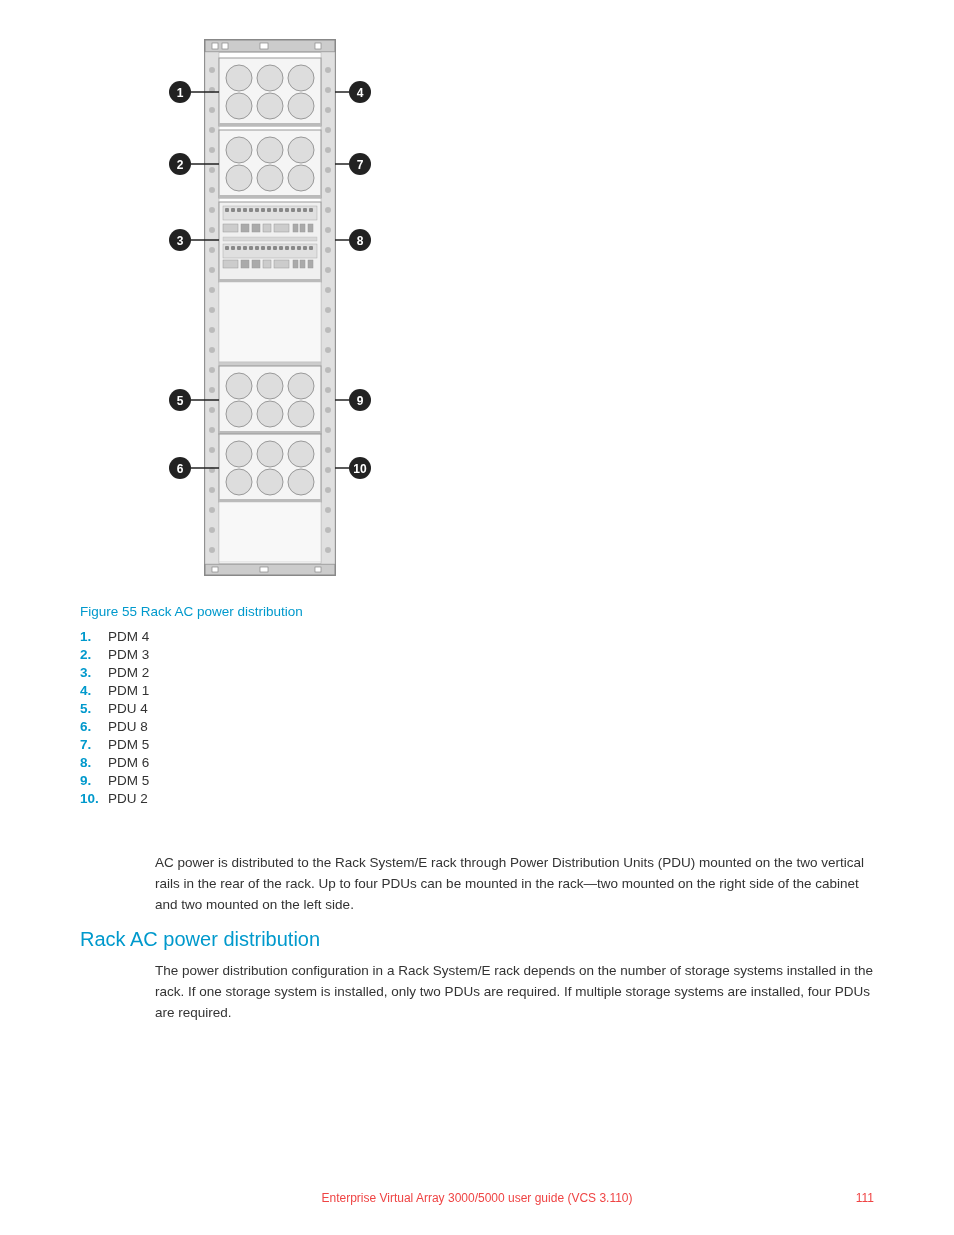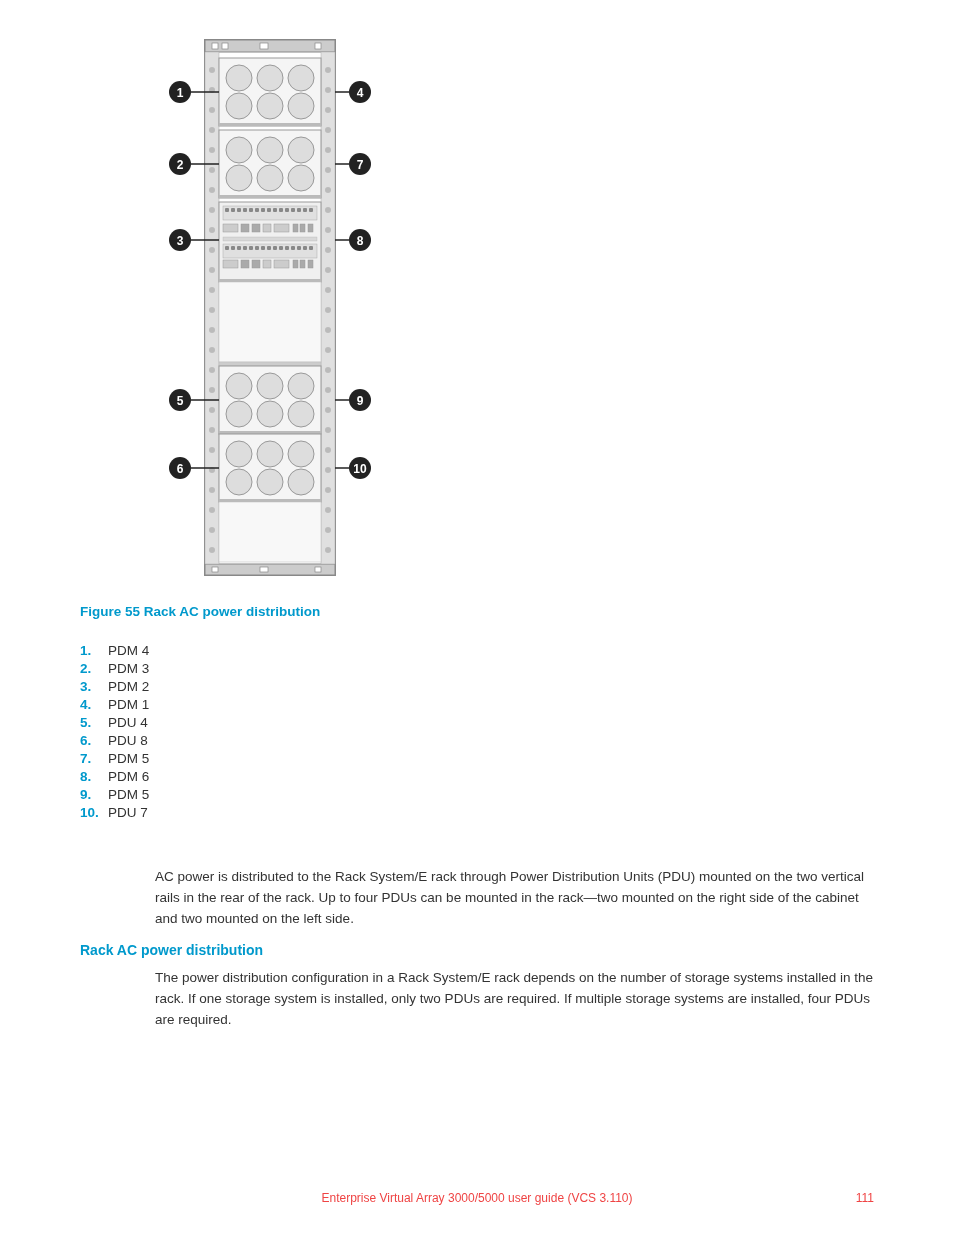--- a/index.html
+++ b/index.html
@@ -31,23 +31,23 @@
     .rack-diagram {
       width: 200px;
       margin-left: 80px;
       margin-bottom: 14px;
       position: relative;
     }
 
     
     .figure-caption {
       color: #0099cc;
-      font-weight: bold;
+      font-weight: normal;
       font-size: 13.5px;
-      margin-bottom: 24px;
+      margin-bottom: 10px;
     }
 
     
     .figure-list {
       list-style: none;
       margin-bottom: 28px;
       padding-left: 0;
     }
     .figure-list li {
       margin-bottom: 3px;
@@ -66,22 +66,22 @@
     .section-heading {
       color: #0099cc;
       font-size: 17px;
       font-weight: normal;
       margin-bottom: 12px;
       margin-top: 4px;
     }
 
     .subsection-heading {
       color: #0099cc;
-      font-size: 14px;
-      font-weight: bold;
+      font-size: 20px;
+      font-weight: normal;
       margin-bottom: 10px;
       margin-top: 4px;
     }
 
     
     .body-text {
       font-size: 13.5px;
       line-height: 1.55;
       color: #333;
       margin-bottom: 12px;
@@ -372,21 +372,21 @@
         <li>
           <span class="num">8.</span>
           <span>PDM 6</span>
         </li>
         <li>
           <span class="num">9.</span>
           <span>PDM 5</span>
         </li>
         <li>
           <span class="num">10.</span>
-          <span>PDU 7</span>
+          <span>PDU 2</span>
         </li>
       </ol>
   </div>
 
 
   <p class="body-text">AC power is distributed to the Rack System/E rack through Power Distribution Units (PDU) mounted on the two vertical rails in the rear of the rack. Up to four PDUs can be mounted in the rack—two mounted on the right side of the cabinet and two mounted on the left side.</p>
 
   <h3 class="subsection-heading">Rack AC power distribution</h3>
 
   <p class="body-text">The power distribution configuration in a Rack System/E rack depends on the number of storage systems installed in the rack. If one storage system is installed, only two PDUs are required. If multiple storage systems are installed, four PDUs are required.</p>

